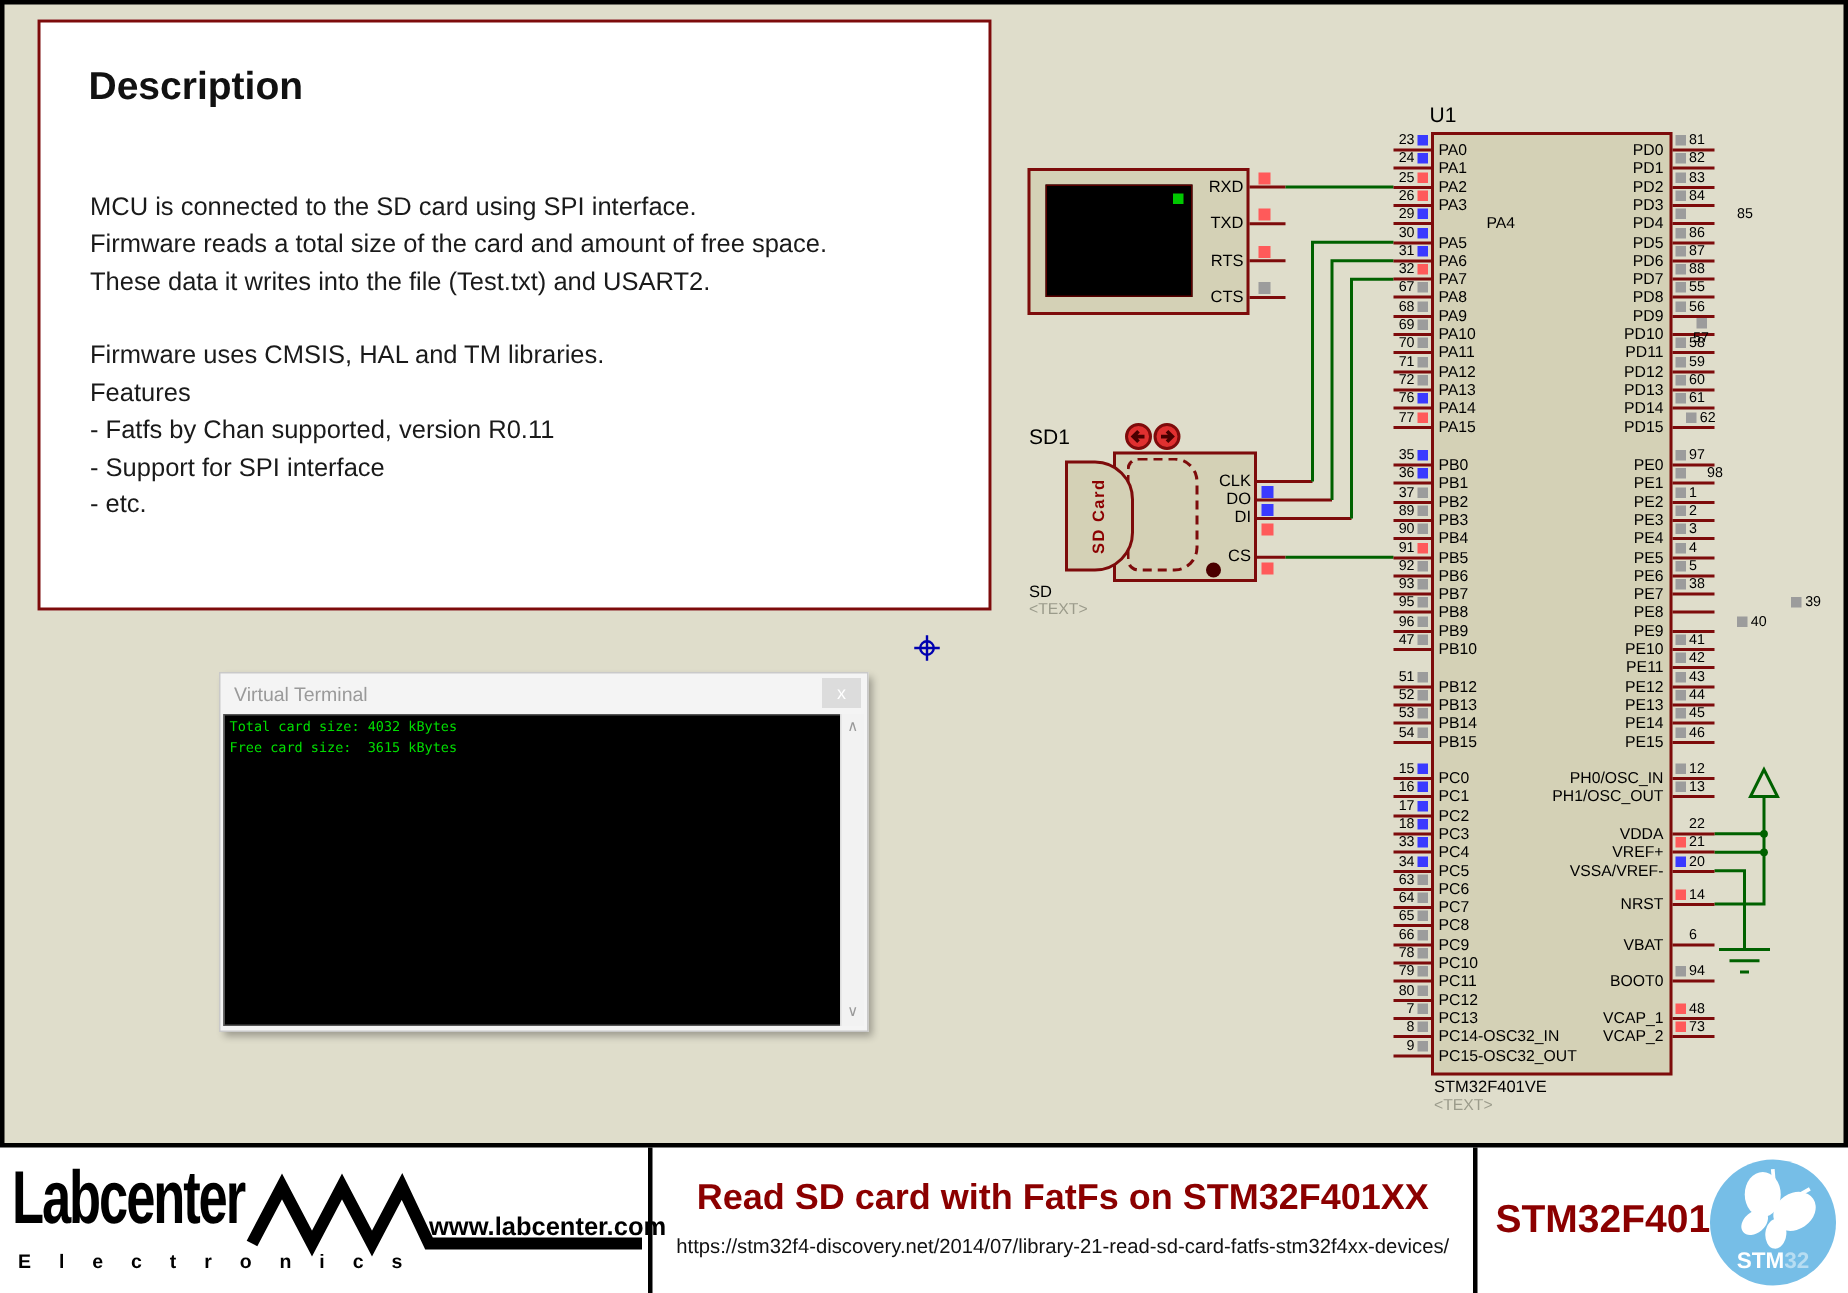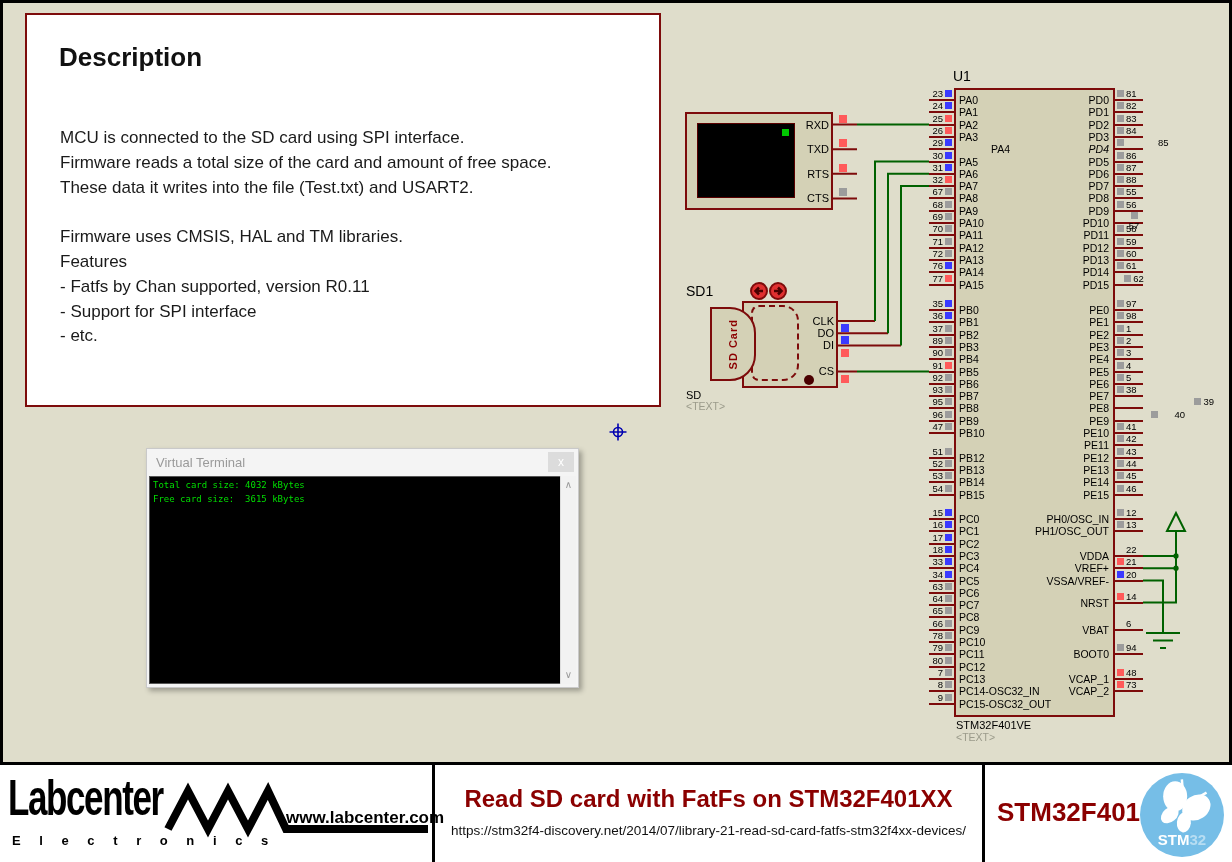--- a/index.html
+++ b/index.html
@@ -466,21 +466,21 @@
     <div style="position:absolute;left:1117px;top:125.9px;width:34px;height:9px;display:flex;justify-content:flex-start;align-items:center;gap:2px;">
       <span style="width: 7px; height: 7px; flex: 0 0 7px; background: rgb(156, 156, 156);"></span>
       <span style="font-size: 9.5px; line-height: 9px; color: rgb(0, 0, 0);">84</span>
     </div>
     <div style="position:absolute;left:954px;top:130.9px;width:155px;height:12px;line-height:12px;font-size:10.5px;color:#000;text-align:right;">PD3</div>
     <div style="position:absolute;left:1115px;top:148.2px;width:28px;height:2px;background:#7D0B0B;"></div>
     <div style="position:absolute;left:1117px;top:138.2px;width:34px;height:9px;display:flex;justify-content:flex-start;align-items:center;gap:2px;">
       <span style="width: 7px; height: 7px; flex: 0 0 7px; background: rgb(156, 156, 156);"></span>
       <span style="font-size: 9.5px; line-height: 9px; color: rgb(0, 0, 0); padding-left: 32px;">85</span>
     </div>
-    <div style="position:absolute;left:954px;top:143.2px;width:155px;height:12px;line-height:12px;font-size:10.5px;color:#000;text-align:right;font-style:italic;">PD4</div>
+    <div style="position:absolute;left:954px;top:143.2px;width:155px;height:12px;line-height:12px;font-size:10.5px;color:#000;text-align:right;">PD4</div>
     <div style="position:absolute;left:1115px;top:160.5px;width:28px;height:2px;background:#7D0B0B;"></div>
     <div style="position:absolute;left:1117px;top:150.5px;width:34px;height:9px;display:flex;justify-content:flex-start;align-items:center;gap:2px;">
       <span style="width: 7px; height: 7px; flex: 0 0 7px; background: rgb(156, 156, 156);"></span>
       <span style="font-size: 9.5px; line-height: 9px; color: rgb(0, 0, 0);">86</span>
     </div>
     <div style="position:absolute;left:954px;top:155.5px;width:155px;height:12px;line-height:12px;font-size:10.5px;color:#000;text-align:right;">PD5</div>
     <div style="position:absolute;left:1115px;top:172.8px;width:28px;height:2px;background:#7D0B0B;"></div>
     <div style="position:absolute;left:1117px;top:162.8px;width:34px;height:9px;display:flex;justify-content:flex-start;align-items:center;gap:2px;">
       <span style="width: 7px; height: 7px; flex: 0 0 7px; background: rgb(156, 156, 156);"></span>
       <span style="font-size: 9.5px; line-height: 9px; color: rgb(0, 0, 0);">87</span>
@@ -540,21 +540,21 @@
       <span style="font-size: 9.5px; line-height: 9px; color: rgb(0, 0, 0);">62</span>
     </div>
     <div style="position:absolute;left:954px;top:278.5px;width:155px;height:12px;line-height:12px;font-size:10.5px;color:#000;text-align:right;">PD15</div>
     <div style="position:absolute;left:1115px;top:309px;width:28px;height:2px;background:#7D0B0B;"></div>
     <div style="position:absolute;left:1117px;top:299px;width:34px;height:9px;display:flex;justify-content:flex-start;align-items:center;gap:2px;">
       <span style="width: 7px; height: 7px; flex: 0 0 7px; background: rgb(156, 156, 156);"></span>
       <span style="font-size: 9.5px; line-height: 9px; color: rgb(0, 0, 0);">97</span>
     </div>
     <div style="position:absolute;left:954px;top:304px;width:155px;height:12px;line-height:12px;font-size:10.5px;color:#000;text-align:right;">PE0</div>
     <div style="position:absolute;left:1115px;top:321.3px;width:28px;height:2px;background:#7D0B0B;"></div>
-    <div style="position:absolute;left:1117px;top:311.3px;width:34px;height:9px;display:flex;justify-content:flex-start;align-items:center;gap:2px;">
+    <div style="position:absolute;left:1117px;top:311.3px;width:34px;height:9px;display:flex;justify-content:flex-start;align-items:center;gap:14px;">
       <span style="width: 7px; height: 7px; flex: 0 0 7px; background: rgb(156, 156, 156);"></span>
       <span style="font-size: 9.5px; line-height: 9px; color: rgb(0, 0, 0);">98</span>
     </div>
     <div style="position:absolute;left:954px;top:316.3px;width:155px;height:12px;line-height:12px;font-size:10.5px;color:#000;text-align:right;">PE1</div>
     <div style="position:absolute;left:1115px;top:333.6px;width:28px;height:2px;background:#7D0B0B;"></div>
     <div style="position:absolute;left:1117px;top:323.6px;width:34px;height:9px;display:flex;justify-content:flex-start;align-items:center;gap:2px;">
       <span style="width: 7px; height: 7px; flex: 0 0 7px; background: rgb(156, 156, 156);"></span>
       <span style="font-size: 9.5px; line-height: 9px; color: rgb(0, 0, 0);">1</span>
     </div>
     <div style="position:absolute;left:954px;top:328.6px;width:155px;height:12px;line-height:12px;font-size:10.5px;color:#000;text-align:right;">PE2</div>
@@ -588,21 +588,21 @@
       <span style="font-size: 9.5px; line-height: 9px; color: rgb(0, 0, 0);">38</span>
     </div>
     <div style="position:absolute;left:954px;top:390.1px;width:155px;height:12px;line-height:12px;font-size:10.5px;color:#000;text-align:right;">PE7</div>
     <div style="position:absolute;left:1115px;top:407.4px;width:28px;height:2px;background:#7D0B0B;"></div>
     <div style="position:absolute;left:1180px;top:397.4px;width:34px;height:9px;display:flex;justify-content:flex-end;align-items:center;gap:2px;">
       <span style="width: 7px; height: 7px; flex: 0 0 7px; background: rgb(156, 156, 156);"></span>
       <span style="font-size: 9.5px; line-height: 9px; color: rgb(0, 0, 0);">39</span>
     </div>
     <div style="position:absolute;left:954px;top:402.4px;width:155px;height:12px;line-height:12px;font-size:10.5px;color:#000;text-align:right;">PE8</div>
     <div style="position:absolute;left:1115px;top:419.7px;width:28px;height:2px;background:#7D0B0B;"></div>
-    <div style="position:absolute;left:1117px;top:409.7px;width:34px;height:9px;display:flex;justify-content:space-between;align-items:center;gap:2px;padding-left:34px;">
+    <div style="position:absolute;left:1117px;top:409.7px;width:34px;height:9px;display:flex;justify-content:center;align-items:center;gap:2px;padding-left:34px;">
       <span style="width: 7px; height: 7px; flex: 0 0 7px; background: rgb(156, 156, 156);"></span>
       <span style="font-size: 9.5px; line-height: 9px; color: rgb(0, 0, 0);">40</span>
     </div>
     <div style="position:absolute;left:954px;top:414.7px;width:155px;height:12px;line-height:12px;font-size:10.5px;color:#000;text-align:right;">PE9</div>
     <div style="position:absolute;left:1115px;top:432px;width:28px;height:2px;background:#7D0B0B;"></div>
     <div style="position:absolute;left:1117px;top:422px;width:34px;height:9px;display:flex;justify-content:flex-start;align-items:center;gap:2px;">
       <span style="width: 7px; height: 7px; flex: 0 0 7px; background: rgb(156, 156, 156);"></span>
       <span style="font-size: 9.5px; line-height: 9px; color: rgb(0, 0, 0);">41</span>
     </div>
     <div style="position:absolute;left:954px;top:427px;width:155px;height:12px;line-height:12px;font-size:10.5px;color:#000;text-align:right;">PE10</div>

